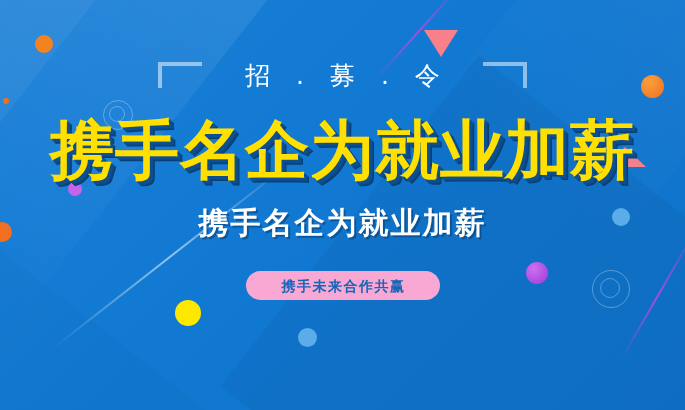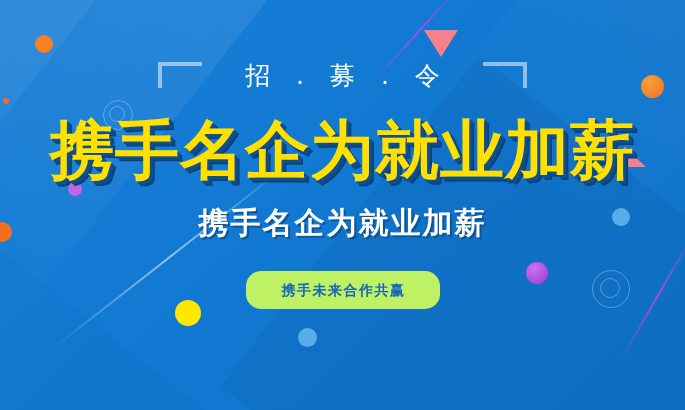--- a/index.html
+++ b/index.html
@@ -183,23 +183,23 @@
     text-shadow: 2px 2px 0 rgba(8,60,110,0.55);
   }
 
   
   .cta {
     position: absolute;
     left: 50%;
     transform: translateX(-50%);
     top: 271px;
     width: 194px;
-    height: 38px;
+    height: 29px;
     border-radius: 15px;
-    background: #bef264;
+    background: #f9a8d4;
     display: flex;
     align-items: center;
     justify-content: center;
     cursor: pointer;
   }
   .cta-text {
     color: #1565b9;
     font-size: 14px;
     font-weight: 700;
     letter-spacing: 1.5px;

